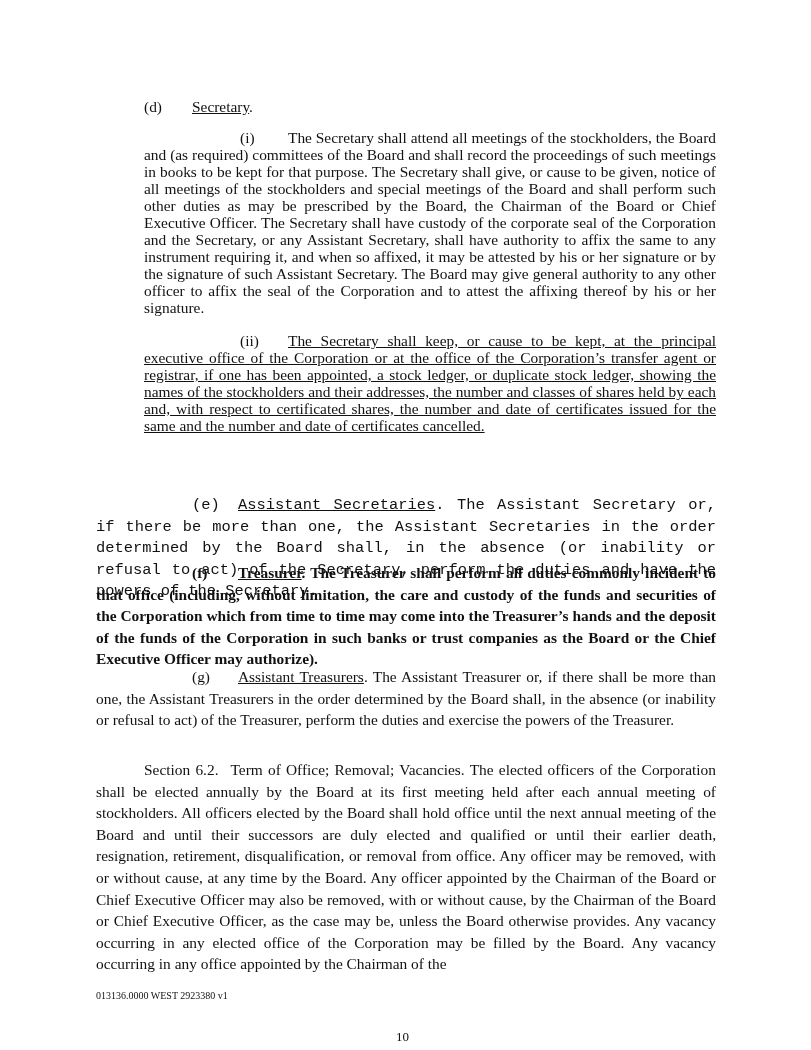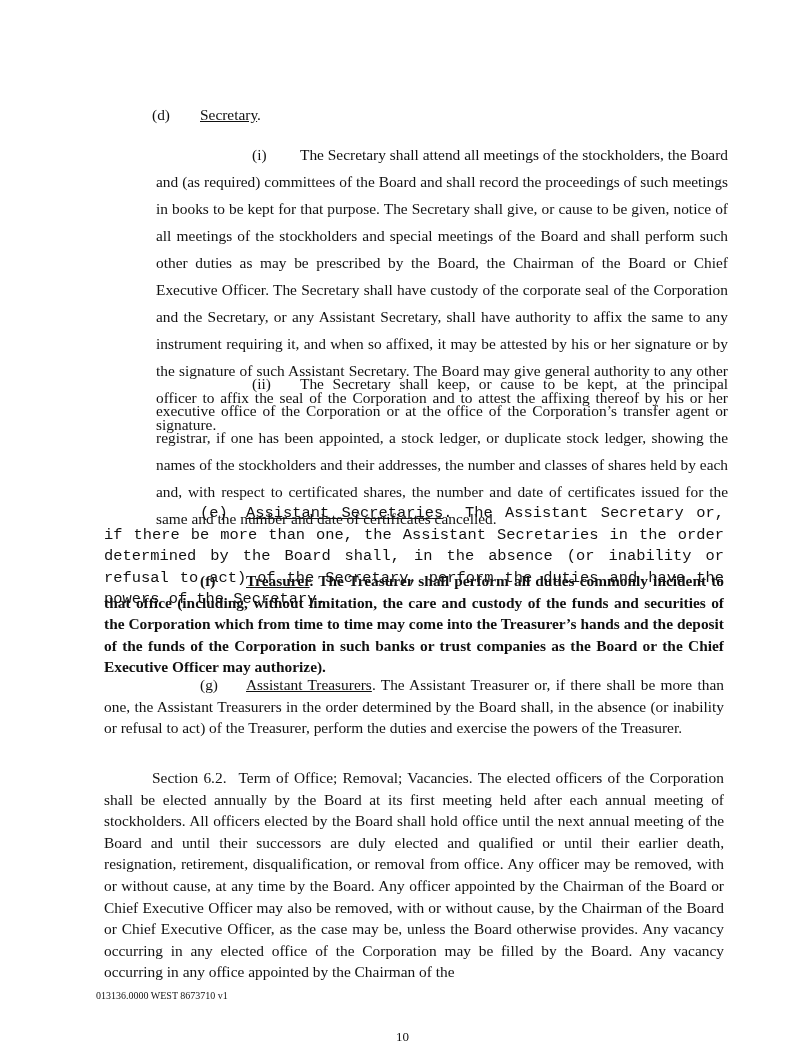--- a/index.html
+++ b/index.html
@@ -1,50 +1,50 @@
 <!DOCTYPE html>
 <html><head>
 <meta charset="utf-8">
 <style>
   html, body { margin:0; padding:0; background:#ffffff; }
   body { width:811px; height:1050px; position:relative; overflow:hidden;
          font-family:"Liberation Serif", serif; color:#111; font-size:15.4px; }
-  .p { position:absolute; left:96px; width:620px; text-align:justify; line-height:21.6px; margin:8px; }
-  .ind { position:absolute; left:144px; width:572px; text-align:justify; line-height:27px; margin:12px; }
+  .p { position:absolute; left:96px; width:620px; text-align:justify; line-height:21.6px; margin:0; }
+  .ind { position:absolute; left:144px; width:572px; text-align:justify; line-height:17px; margin:0; }
   .u { text-decoration:underline; }
   .b { font-weight:normal; }
   .lbl { display:inline-block; }
   .footer-id { position:absolute; left:96px; top:990px; font-size:10px; }
   .footer-pg { position:absolute; left:396px; top:1029px; font-size:13px; }
 </style>
 </head>
 <body>
 
 <p class="p" style="top:96px;">
   <span style="display:inline-block;width:48px;"></span><span class="lbl" style="width:48px;">(d)</span><span class="u">Secretary</span><span>.</span>
 </p>
 
 <p class="ind" style="top:129px;">
   <span style="display:inline-block;width:96px;"></span><span class="lbl" style="width:48px;">(i)</span><span>The Secretary shall attend all meetings of the stockholders, the Board and (as required) committees of the Board and shall record the proceedings of such meetings in books to be kept for that purpose.  The Secretary shall give, or cause to be given, notice of all meetings of the stockholders and special meetings of the Board and shall perform such other duties as may be prescribed by the Board, the Chairman of the Board or Chief Executive Officer.  The Secretary shall have custody of the corporate seal of the Corporation and the Secretary, or any Assistant Secretary, shall have authority to affix the same to any instrument requiring it, and when so affixed, it may be attested by his or her signature or by the signature of such Assistant Secretary.  The Board may give general authority to any other officer to affix the seal of the Corporation and to attest the affixing thereof by his or her signature.</span>
 </p>
 
-<p class="ind" style="top:358px;">
+<p class="ind" style="top:332px;text-decoration:underline;">
   <span style="display:inline-block;width:96px;"></span><span class="lbl" style="width:48px;">(ii)</span><span>The Secretary shall keep, or cause to be kept, at the principal executive office of the Corporation or at the office of the Corporation’s transfer agent or registrar, if one has been appointed, a stock ledger, or duplicate stock ledger, showing the names of the stockholders and their addresses, the number and classes of shares held by each and, with respect to certificated shares, the number and date of certificates issued for the same and the number and date of certificates cancelled.</span>
 </p>
 
 <p class="p" style="top:495px;font-family:Liberation Mono, monospace;">
   <span style="display:inline-block;width:96px;"></span><span class="lbl" style="width:46px;">(e)</span><span class="u">Assistant Secretaries</span><span>.  The Assistant Secretary or, if there be more than one, the Assistant Secretaries in the order determined by the Board shall, in the absence (or inability or refusal to act) of the Secretary, perform the duties and have the powers of the Secretary.</span>
 </p>
 
 <p class="p" style="top:562px;font-weight:bold;">
   <span style="display:inline-block;width:96px;"></span><span class="lbl" style="width:46px;">(f)</span><span class="u">Treasurer</span><span>.  The Treasurer shall perform all duties commonly incident to that office (including, without limitation, the care and custody of the funds and securities of the Corporation which from time to time may come into the Treasurer’s hands and the deposit of the funds of the Corporation in such banks or trust companies as the Board or the Chief Executive Officer may authorize).</span>
 </p>
 
 <p class="p" style="top:666px;">
   <span style="display:inline-block;width:96px;"></span><span class="lbl" style="width:46px;">(g)</span><span class="u">Assistant Treasurers</span><span>.  The Assistant Treasurer or, if there shall be more than one, the Assistant Treasurers in the order determined by the Board shall, in the absence (or inability or refusal to act) of the Treasurer, perform the duties and exercise the powers of the Treasurer.</span>
 </p>
 
 <p class="p" style="top:759px;">
   <span style="display:inline-block;width:48px;"></span><span class="b">Section 6.2.</span><span style="display:inline-block;width:12px;"></span><span class="b">Term of Office; Removal; Vacancies</span><span>.  The elected officers of the Corporation shall be elected annually by the Board at its first meeting held after each annual meeting of stockholders.  All officers elected by the Board shall hold office until the next annual meeting of the Board and until their successors are duly elected and qualified or until their earlier death, resignation, retirement, disqualification, or removal from office.  Any officer may be removed, with or without cause, at any time by the Board.  Any officer appointed by the Chairman of the Board or Chief Executive Officer may also be removed, with or without cause, by the Chairman of the Board or Chief Executive Officer, as the case may be, unless the Board otherwise provides.  Any vacancy occurring in any elected office of the Corporation may be filled by the Board.  Any vacancy occurring in any office appointed by the Chairman of the</span>
 </p>
 
-<div class="footer-id">013136.0000 WEST 8673710 v1</div>
+<div class="footer-id">013136.0000 WEST 2923380 v1</div>
 <div class="footer-pg">10</div>
 
 </body></html>

